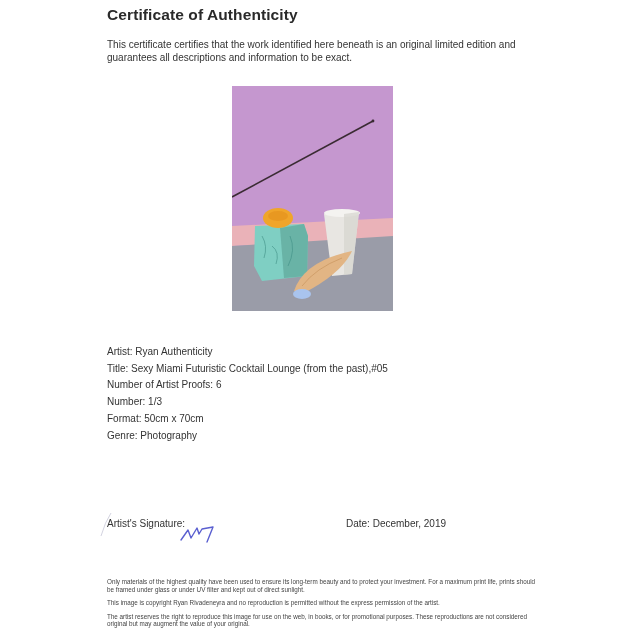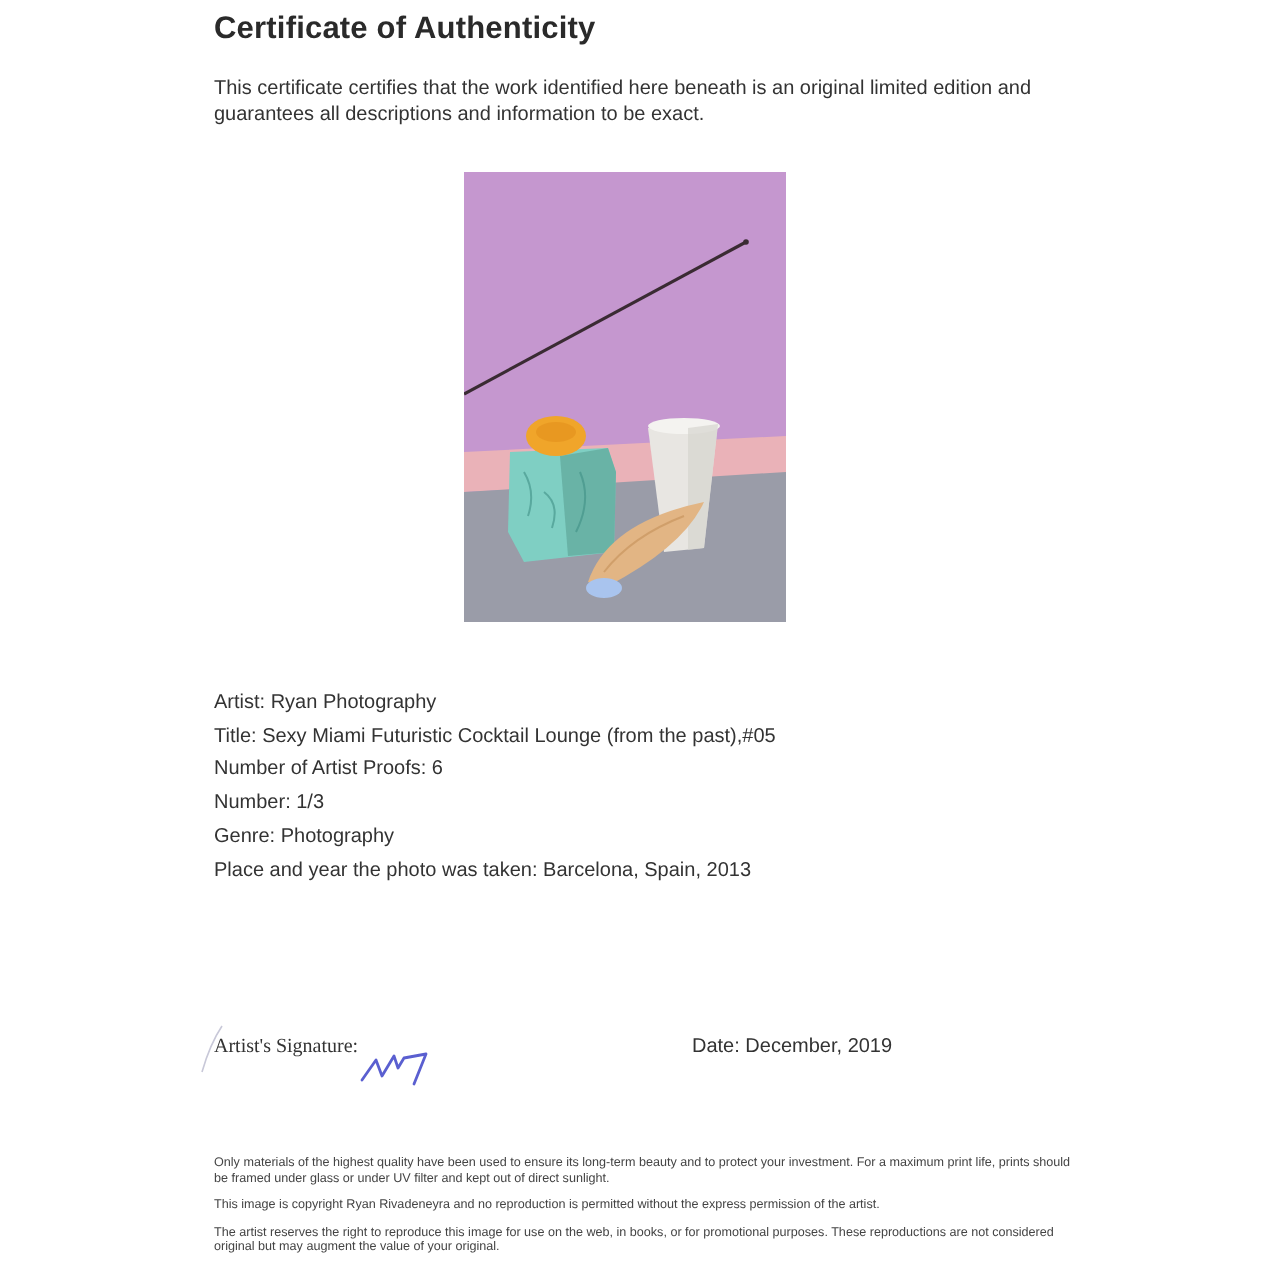--- a/index.html
+++ b/index.html
@@ -65,21 +65,20 @@
       top: 518px;
       width: 360px;
       height: 30px;
     }
     .sig-label {
       position: absolute;
       left: 0;
       top: 0;
       font-size: 10px;
       color: #333;
-      font-family: Liberation Serif, serif;
     }
     .sig-mark {
       position: absolute;
       left: 72px;
       top: 4px;
     }
     .sig-stroke {
       position: absolute;
       left: -8px;
       top: -6px;
@@ -136,26 +135,26 @@
     <polygon points="112,128 127,126 120,188 112,189" fill="#d6d4cf" opacity="0.7"></polygon>
 
     <path d="M62,205 q10,-30 58,-40 q-10,22 -48,42 z" fill="#e2b584"></path>
     <path d="M70,200 q14,-18 40,-28" stroke="#c99660" stroke-width="1" fill="none" opacity="0.7"></path>
 
     <ellipse cx="70" cy="208" rx="9" ry="5" fill="#a9c4ee"></ellipse>
   </svg>
 </div>
 
 <ul class="details">
-  <li>Artist: Ryan Photography</li>
+  <li>Artist: Ryan Authenticity</li>
   <li>Title: Sexy Miami Futuristic Cocktail Lounge (from the past),#05</li>
   <li>Number of Artist Proofs: 6</li>
   <li>Number: 1/3</li>
+  <li>Format: 50cm x 70cm</li>
   <li>Genre: Photography</li>
-  <li>Place and year the photo was taken: Barcelona, Spain, 2013</li>
 </ul>
 
 <div class="sig-row">
   <svg class="sig-stroke" width="14" height="26" viewBox="0 0 14 26">
     <path d="M12,1 Q6,10 2,24" stroke="#c8c8d8" stroke-width="0.8" fill="none"></path>
   </svg>
   <span class="sig-label">Artist's Signature:</span>
   <svg class="sig-mark" width="40" height="22" viewBox="0 0 40 22">
     <path d="M2,18 L9,8 L12,16 L18,6 L20,12 L23,7 L34,5 L28,20" stroke="#5a5fd0" stroke-width="1.4" fill="none" stroke-linejoin="round" stroke-linecap="round"></path>
   </svg>

